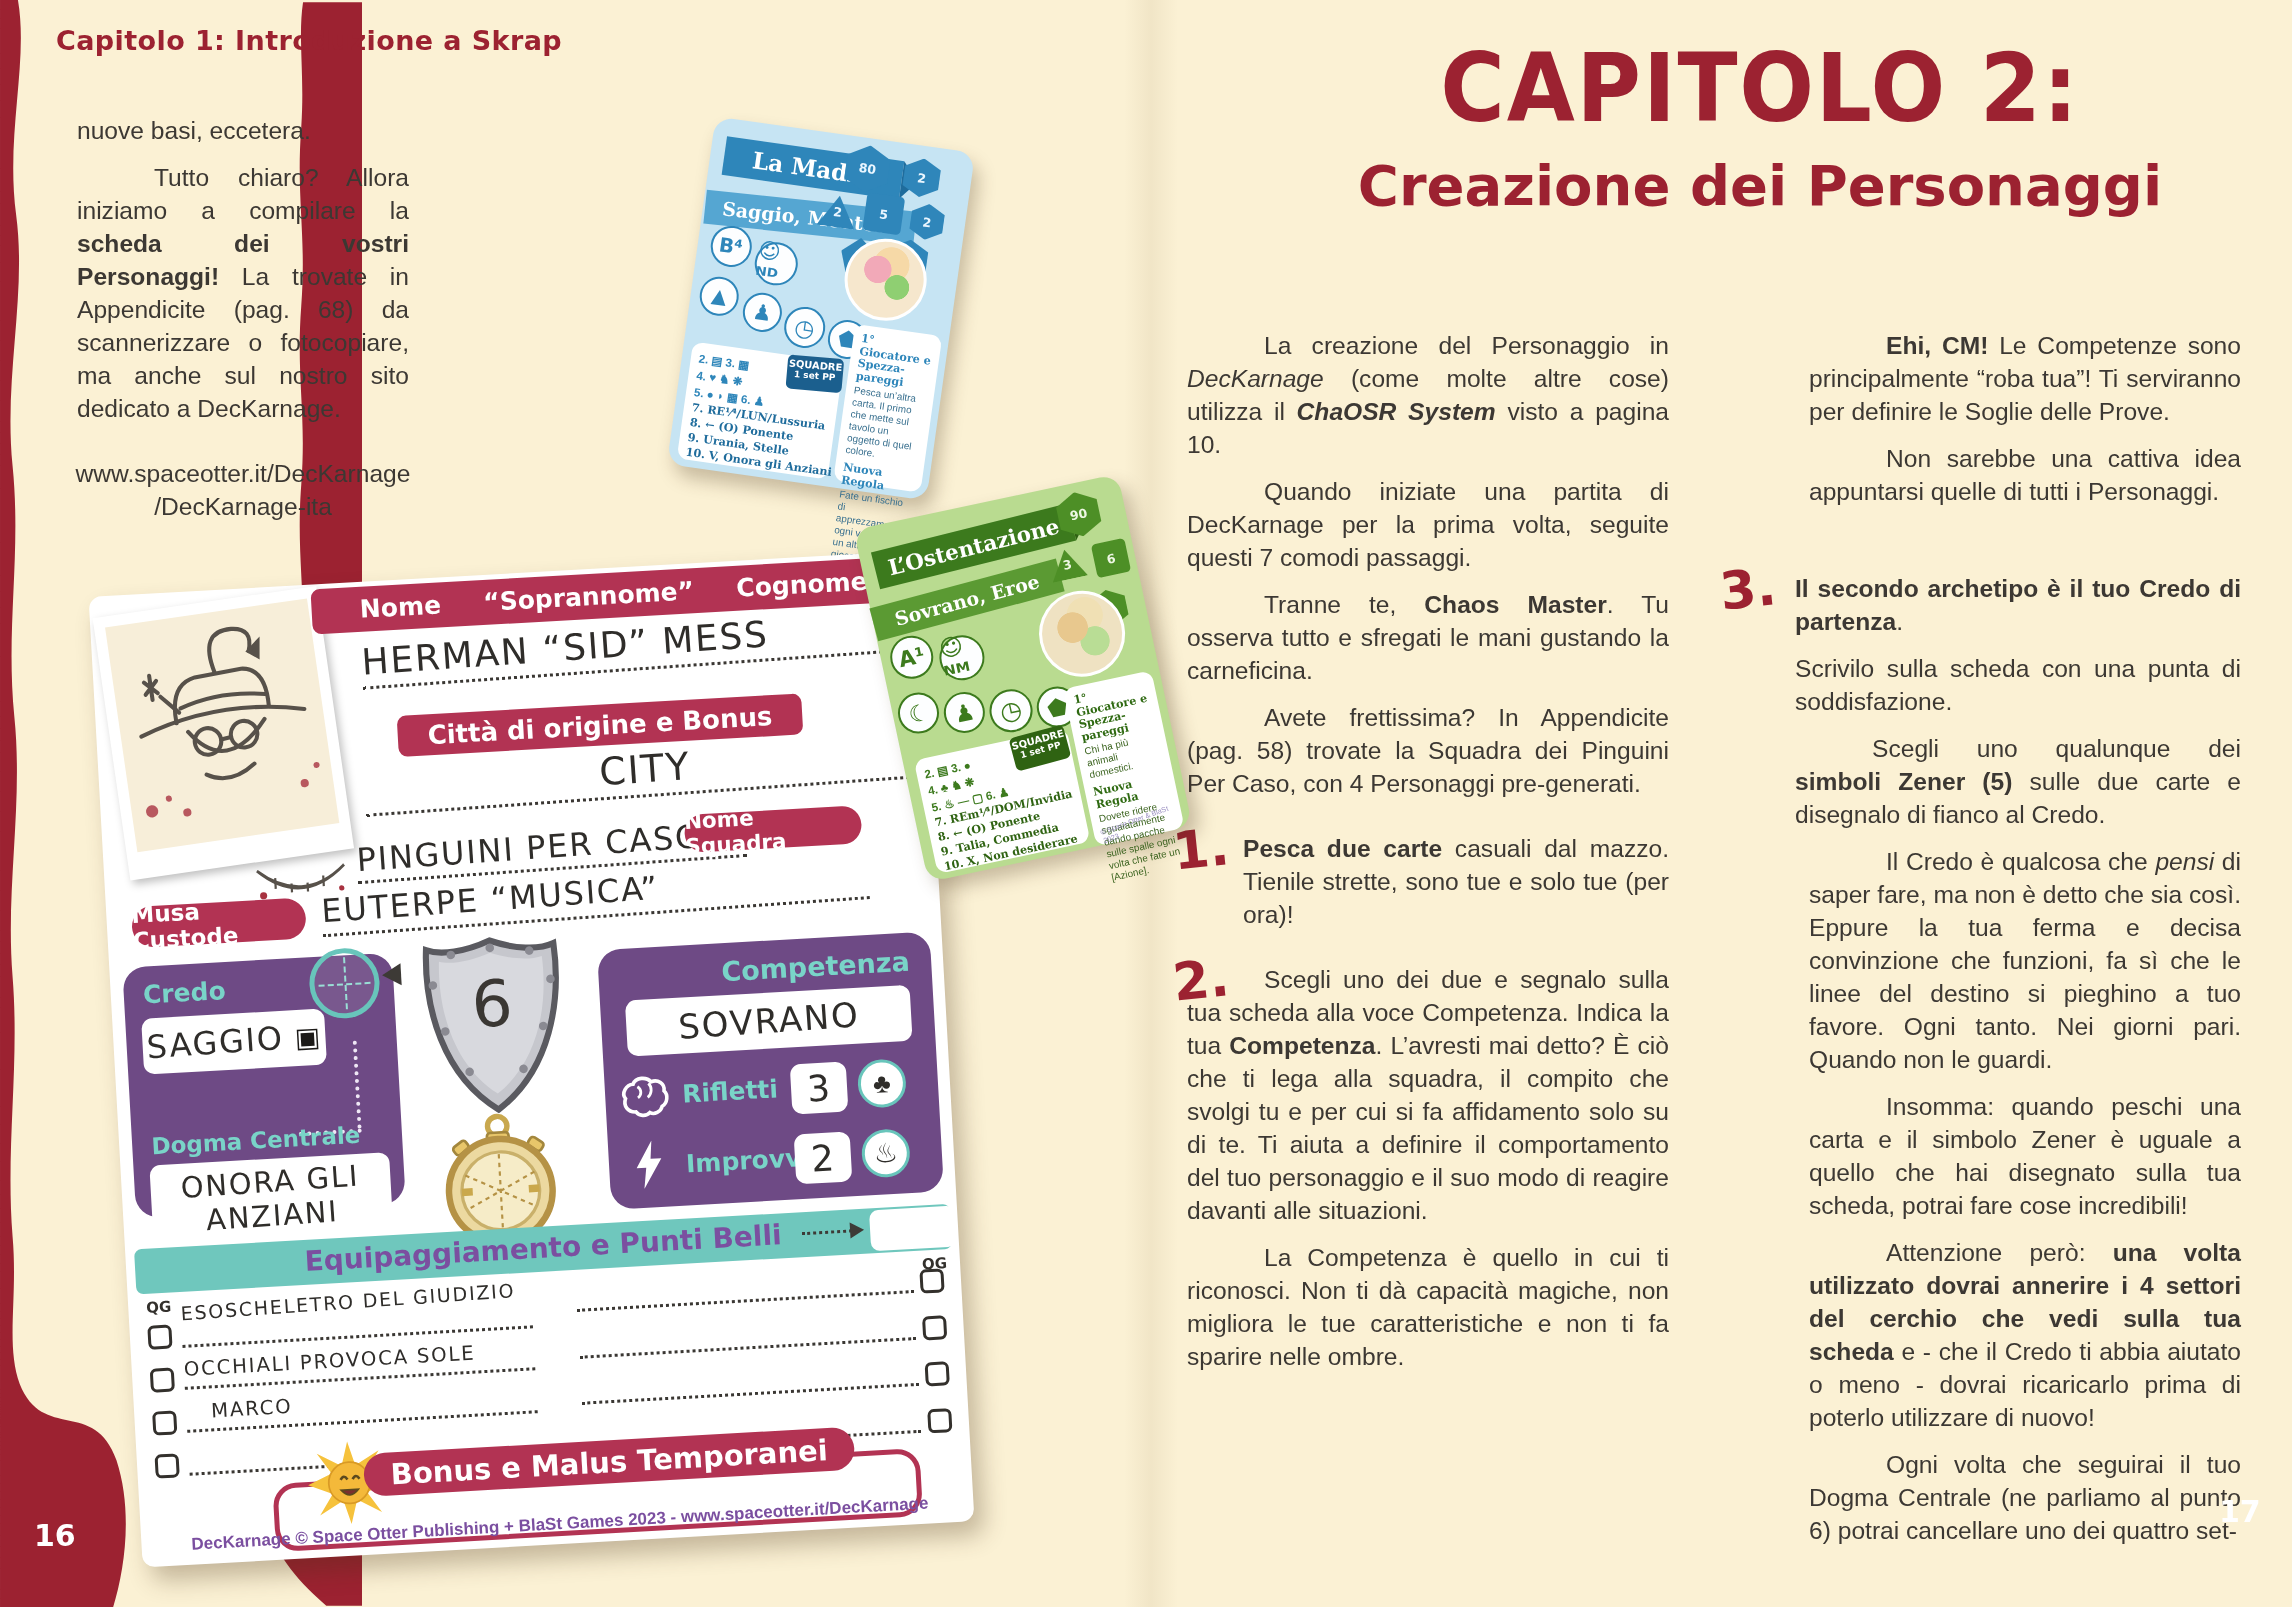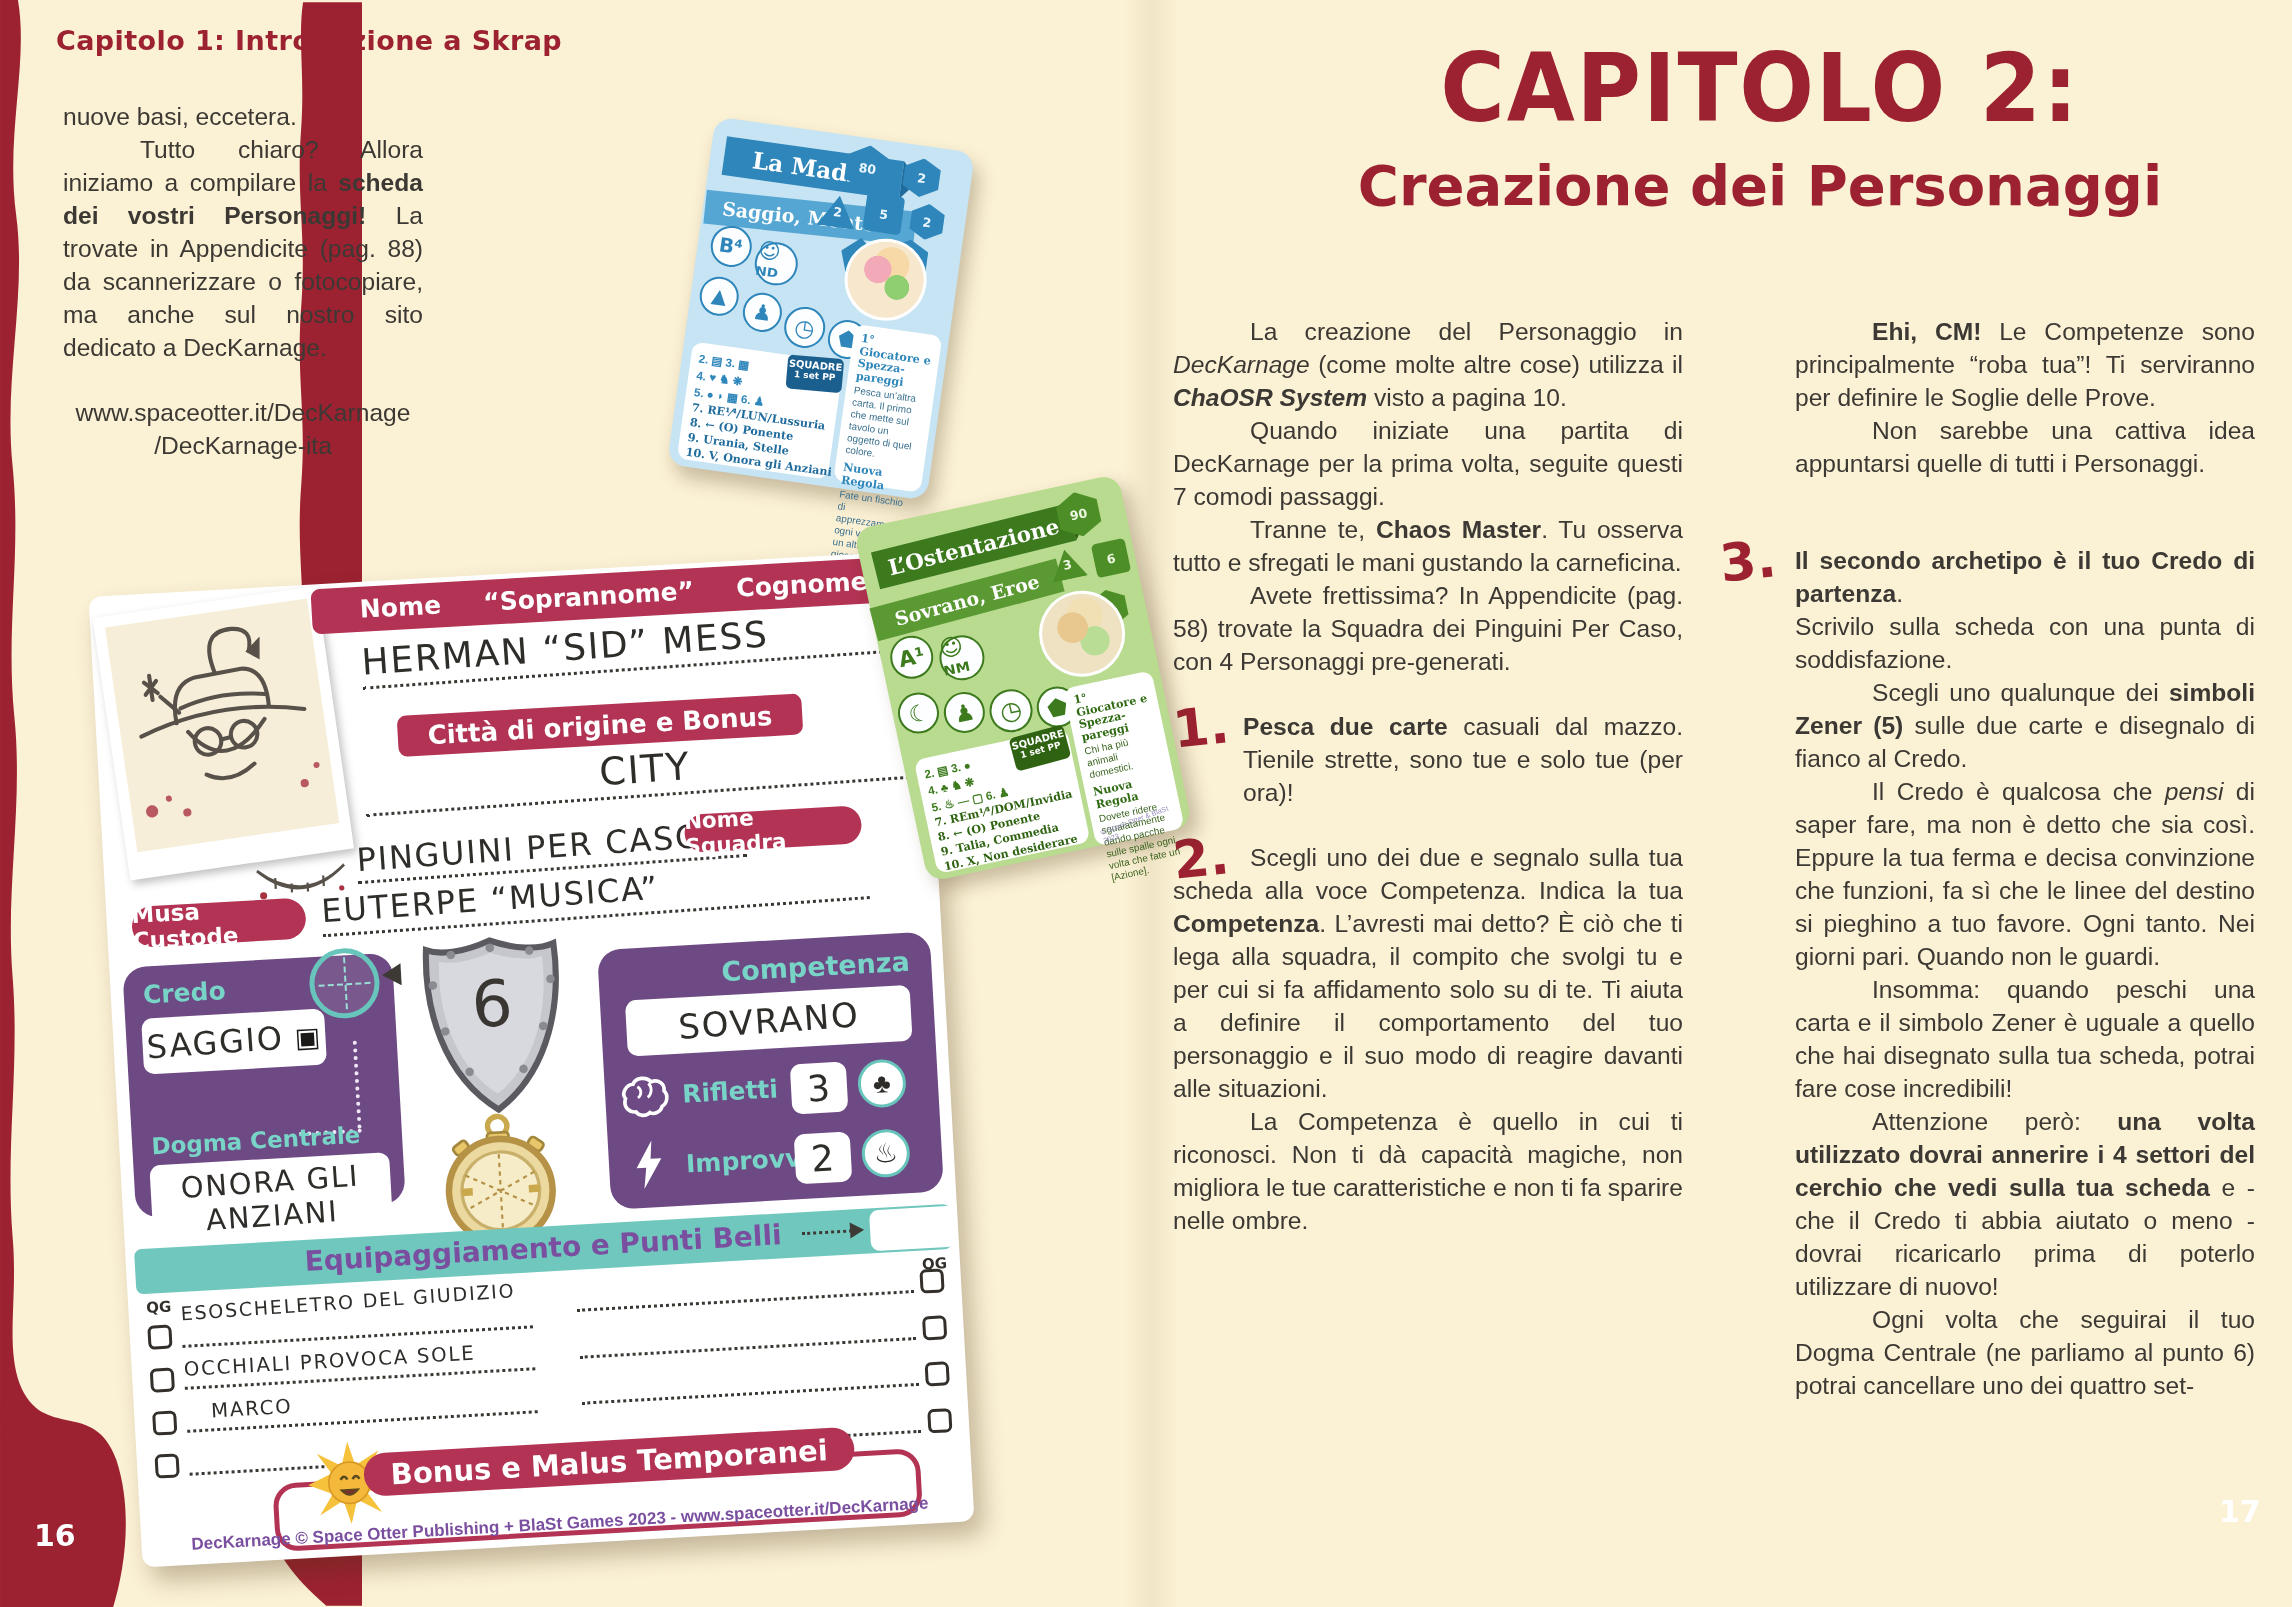--- a/index.html
+++ b/index.html
@@ -1,21 +1,21 @@
 <!DOCTYPE html>
 <html style="font-size:14.3px"><head>
 <meta charset="utf-8">
 <style>
   *{box-sizing:border-box}
   html,body{margin:0;padding:0}
   body{background:#6b6257;font-family:"Liberation Sans",sans-serif}
   .spread{position:relative;width:2293px;height:1608px;background:#fbf1d4;overflow:hidden;color:#3c3833}
   .comic{font-family:"DejaVu Sans",sans-serif;font-weight:700;color:#9c2231}
   .body-text{font-size:24.6px;line-height:33px;text-align:justify}
-  p.para{margin:0}
+  p.para{margin:14px}
   .ind{text-indent:77px}
   .gap{margin-top:32px}
   .b{font-weight:700}
   .i{font-style:italic}
   .center{text-align:center}
   .abs{position:absolute}
   .pagenum{position:absolute;color:#fff;font-weight:700;font-size:30px;font-family:"DejaVu Sans",sans-serif;z-index:9}
 
   
   .nitem{position:relative;margin-top:32px}
@@ -84,21 +84,21 @@
 
   
   <div class="fold"></div>
 
   
   <div>
     <div class="comic abs" style="left:56px;top:25px;font-size:27px;letter-spacing:0.4px">Capitolo 1: Introduzione a Skrap</div>
 
     <div class="abs body-text" style="left:63px;top:100px;width:360px">
       <p class="para"><span>nuove basi, eccetera.</span></p>
-      <p class="para gap ind"><span>Tutto chiaro? Allora iniziamo a compilare la </span><span class="b">scheda dei vostri Personaggi!</span><span> La trovate in Appendicite (pag. 88) da scannerizzare o fotocopiare, ma anche sul nostro sito dedicato a DecKarnage.</span></p>
+      <p class="para gap ind"><span>Tutto chiaro? Allora iniziamo a compilare la </span><span class="b">scheda dei vostri Personaggi!</span><span> La trovate in Appendicite (pag. 68) da scannerizzare o fotocopiare, ma anche sul nostro sito dedicato a DecKarnage.</span></p>
       <div class="gap center">
         <div>www.spaceotter.it/DecKarnage</div>
         <div>/DecKarnage-ita</div>
       </div>
     </div>
 
     <div class="card card-madre">
       <div class="ribbon rib-b" style="left:14.3px;top:18px;width:179px;height:39px;font-size:23px">La Madre</div>
       <div class="ribbon sub-b" style="left:1.8px;top:70px;width:211px;height:34px;font-size:19px;transform:rotate(-2deg)">Saggio, Mentore</div>
 

